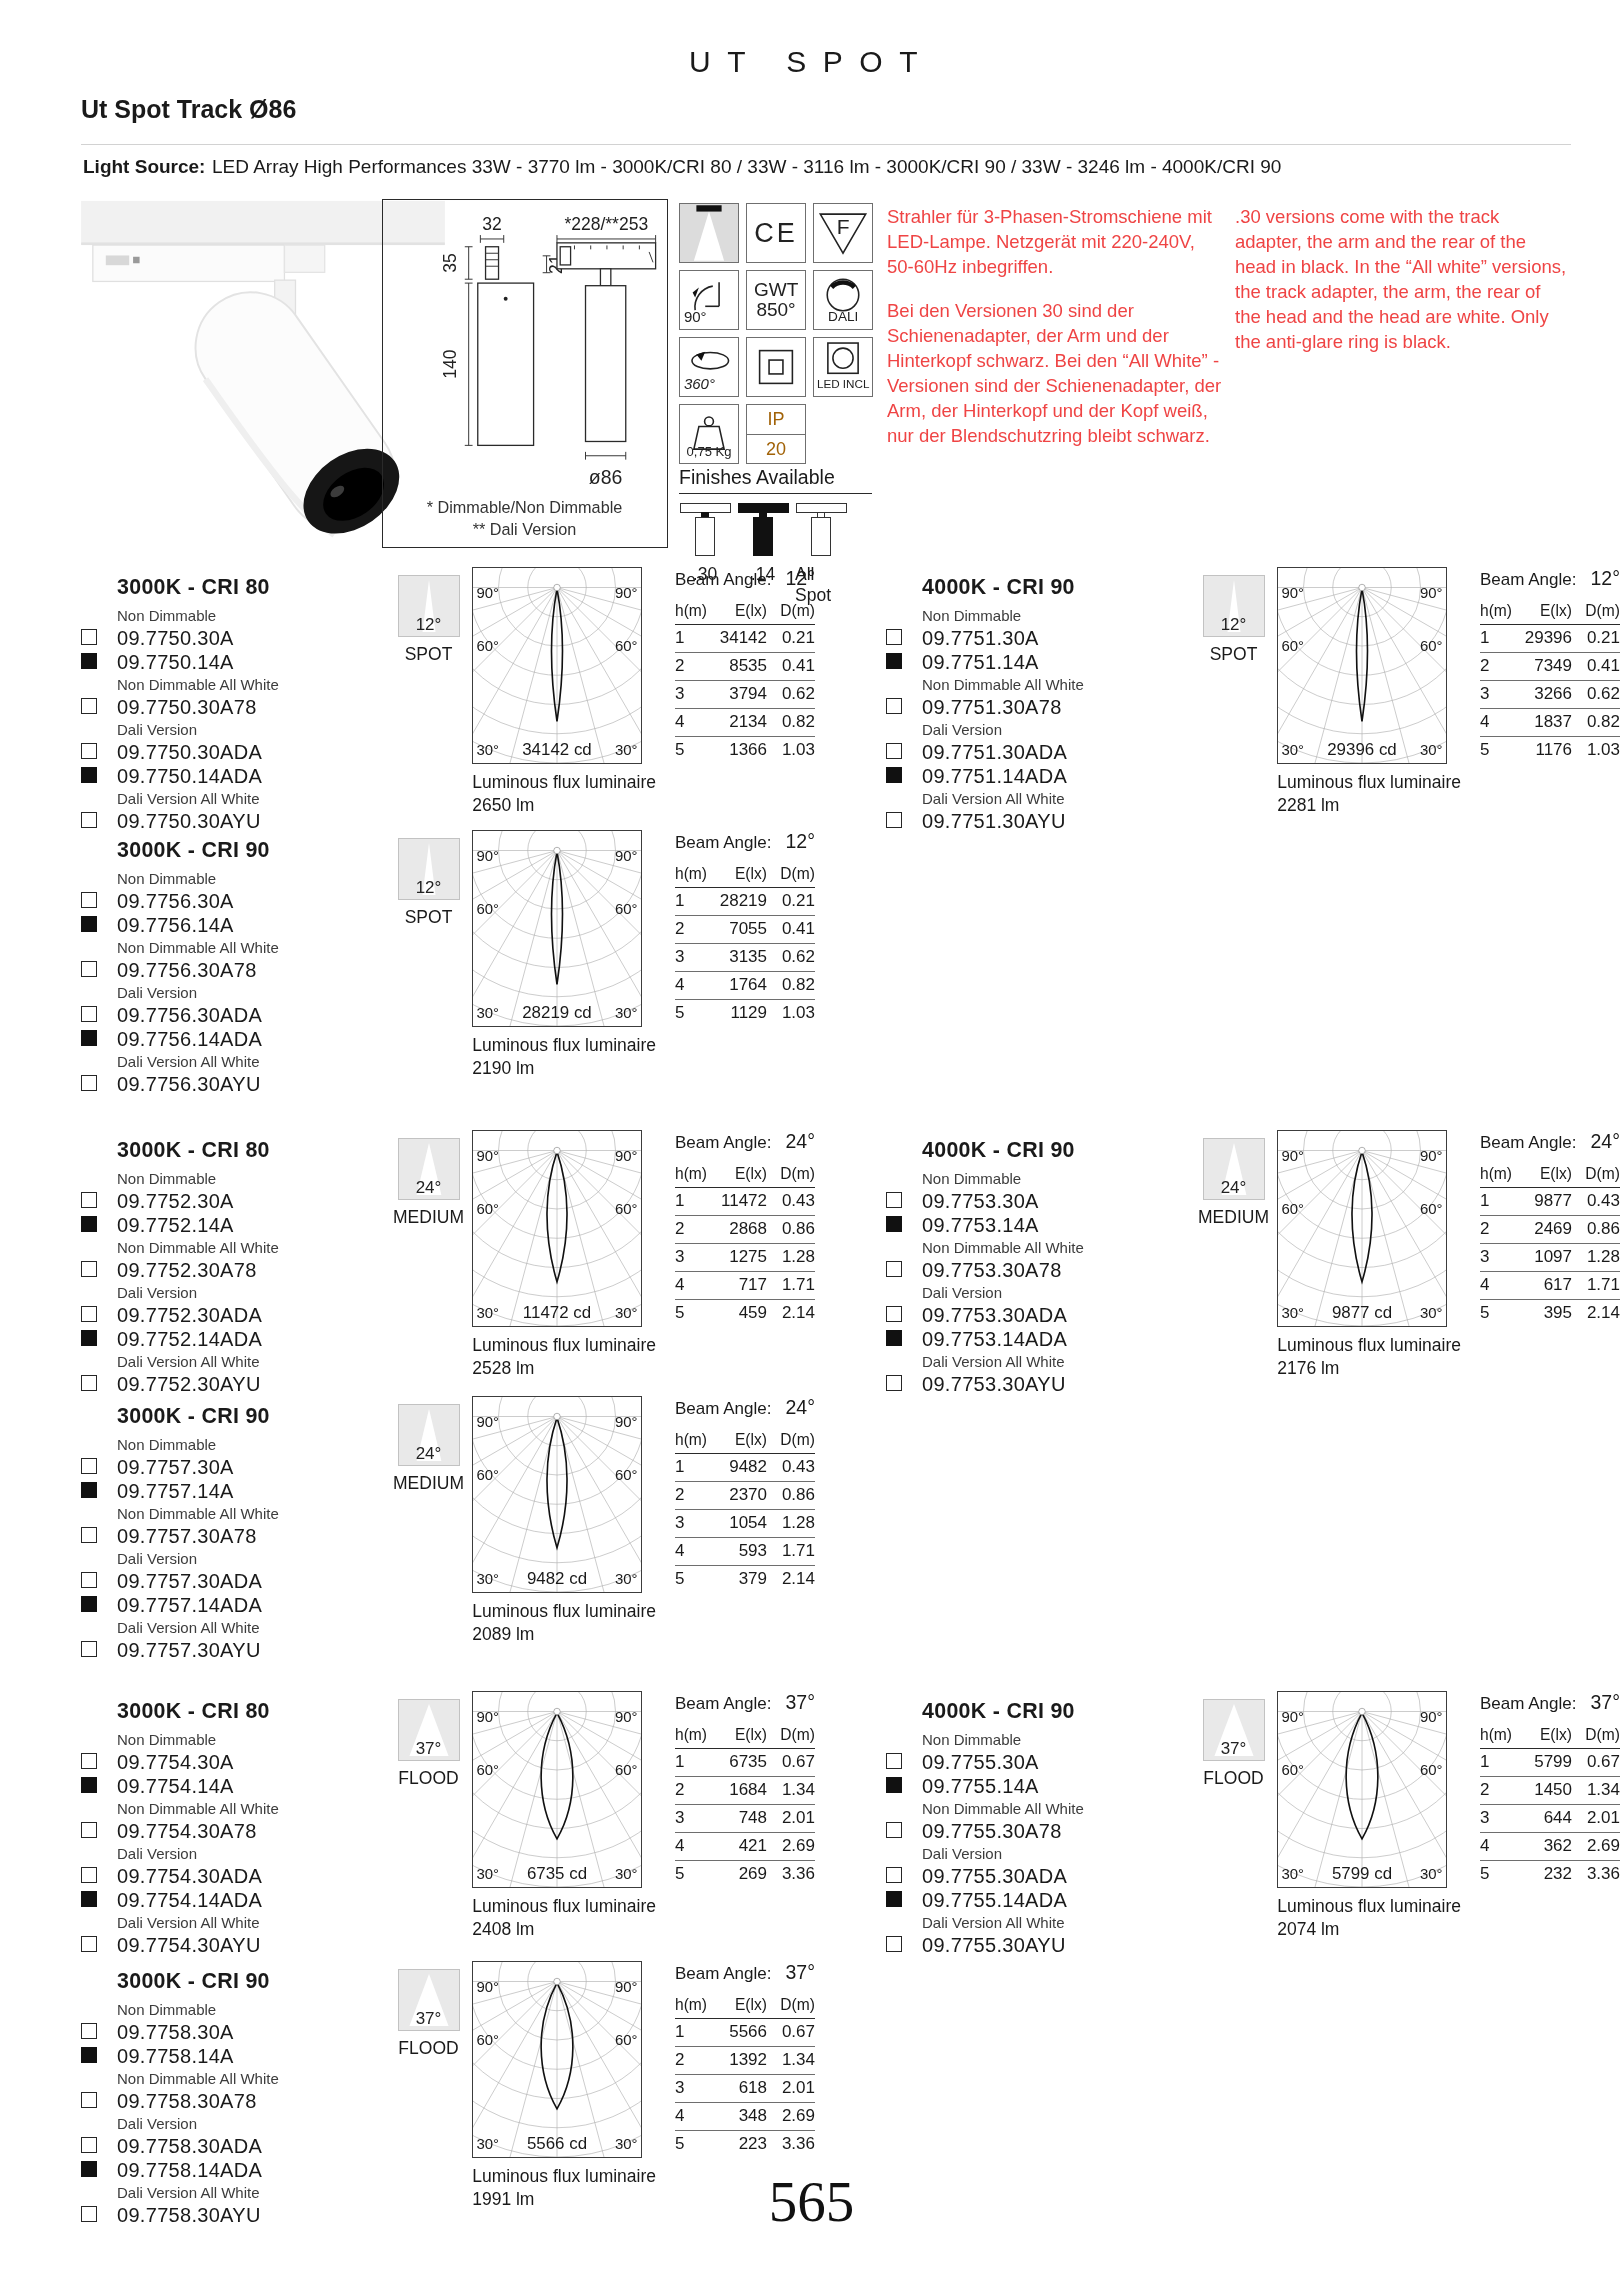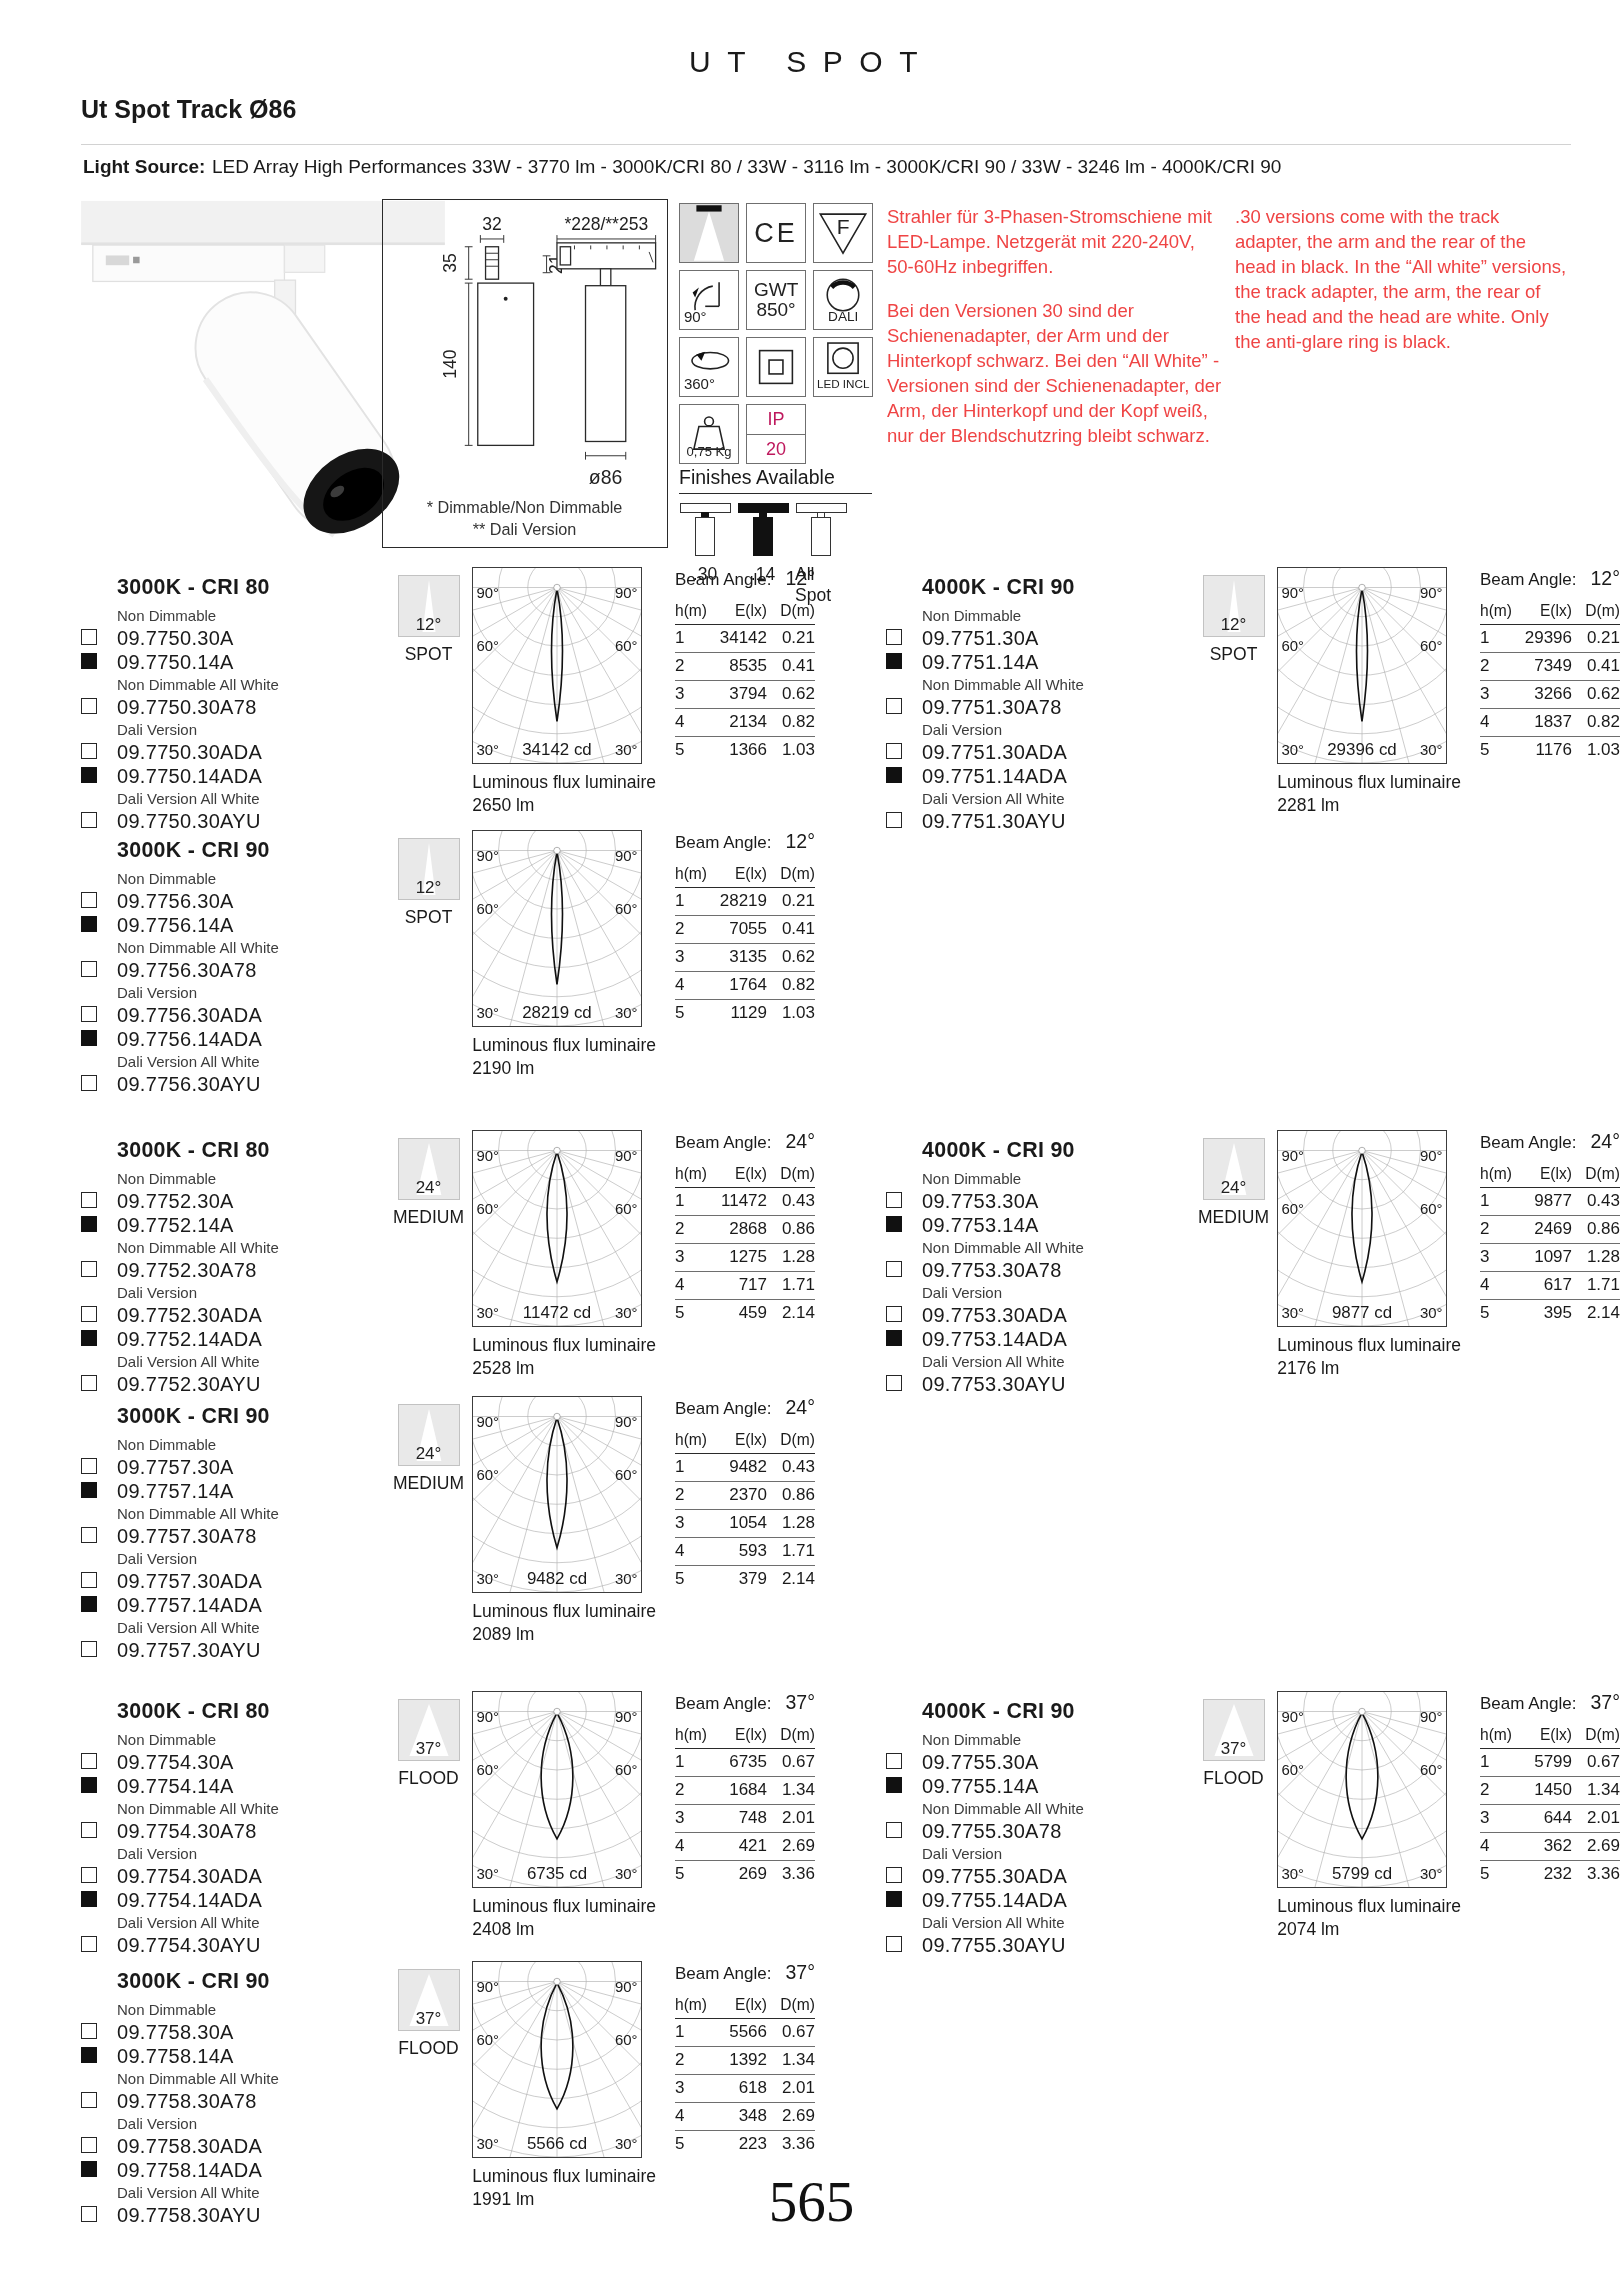--- a/index.html
+++ b/index.html
@@ -21,21 +21,21 @@
   .dimbox svg{display:block;}
 
   .icons{position:absolute;left:679px;top:203px;width:195px;display:grid;
          grid-template-columns:repeat(3,60px);gap:7.1px;}
   .icon{width:60px;height:60px;border:1.3px solid #6f6f6f;box-sizing:border-box;position:relative;
         background:#fff;display:flex;align-items:center;justify-content:center;flex-direction:column;}
   .icon svg{position:absolute;inset:0;}
   .icon .txt{font-size:17.5px;line-height:20px;text-align:center;color:#222;z-index:1;}
   .icon-track{background:#dcdcdc;}
   .ip-cell{display:flex;flex-direction:column;align-items:stretch;justify-content:space-between;padding:0;}
-  .ip-cell .half{flex:1;display:flex;align-items:center;justify-content:center;font-size:18px;color:#be185d;}
+  .ip-cell .half{flex:1;display:flex;align-items:center;justify-content:center;font-size:18px;color:#a16207;}
   .ip-cell .half.top{border-bottom:1.3px solid #6f6f6f;}
 
   .finishes-title{position:absolute;left:679px;top:466px;font-size:19.5px;color:#1a1a1a;}
   .finishes-rule{position:absolute;left:679px;top:493px;width:193px;border-top:1.3px solid #2a2a2a;}
   .finish-row{position:absolute;left:679px;top:503px;width:201px;display:flex;gap:6px;}
   .fin{width:52px;display:flex;flex-direction:column;align-items:center;}
   .fin .bar{width:51px;height:9.7px;border:1.3px solid #333;box-sizing:border-box;background:#fff;}
   .fin .stub{width:7.8px;height:5.8px;border:1.3px solid #333;box-sizing:border-box;background:#fff;margin-top:-0.6px;}
   .fin .body{width:19.5px;height:39px;border:1.3px solid #333;box-sizing:border-box;background:#fff;margin-top:-0.6px;}
   .fin.f30 .stub{background:#111;border-color:#111;}
@@ -211,21 +211,21 @@
         <circle cx="46" cy="38" r="25" fill="none" stroke="#222" stroke-width="2.5"></circle>
         <path d="M28,26 A25,25 0 0 1 64,26" fill="none" stroke="#111" stroke-width="7"></path>
       </svg>
       <span class="txt" style="position:absolute;bottom:1.9px;width:100%;font-size:13.6px;">DALI</span>
     </div>
     <div class="icon">
       <svg viewBox="0 0 92 92">
         <ellipse cx="48" cy="36" rx="29" ry="13" fill="none" stroke="#222" stroke-width="2.5"></ellipse>
         <polygon points="26,26 40,22 34,36" fill="#111"></polygon>
       </svg>
-      <span class="txt" style="position:absolute;bottom:2.6px;left:3.9px;font-size:15px;">360°</span>
+      <span class="txt" style="position:absolute;bottom:2.6px;left:3.9px;font-size:15px;font-style:italic;">360°</span>
     </div>
     <div class="icon">
       <svg viewBox="0 0 92 92">
         <rect x="20" y="20" width="52" height="52" fill="none" stroke="#222" stroke-width="2.5"></rect>
         <rect x="35" y="35" width="22" height="22" fill="none" stroke="#222" stroke-width="2.5"></rect>
       </svg>
     </div>
     <div class="icon">
       <svg viewBox="0 0 92 92">
         <rect x="22" y="8" width="48" height="48" fill="none" stroke="#222" stroke-width="2.5"></rect>

